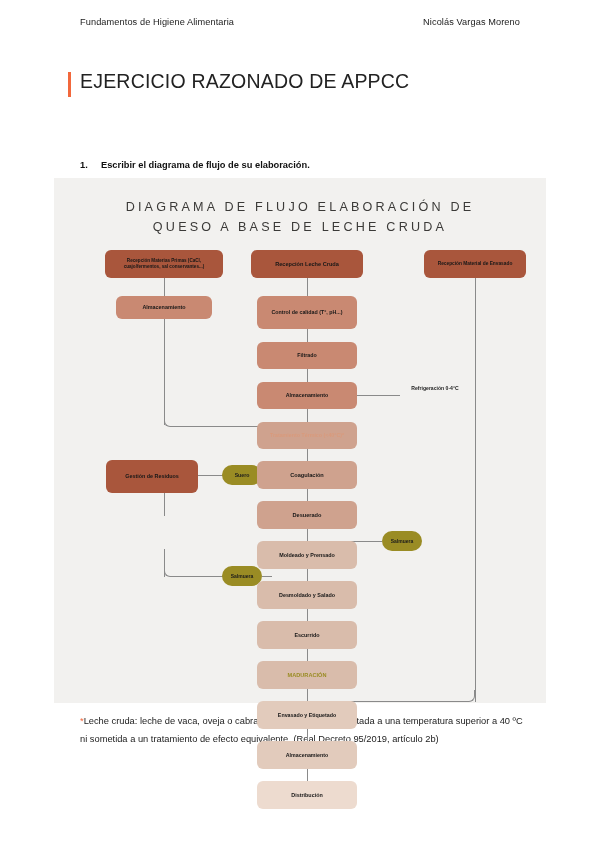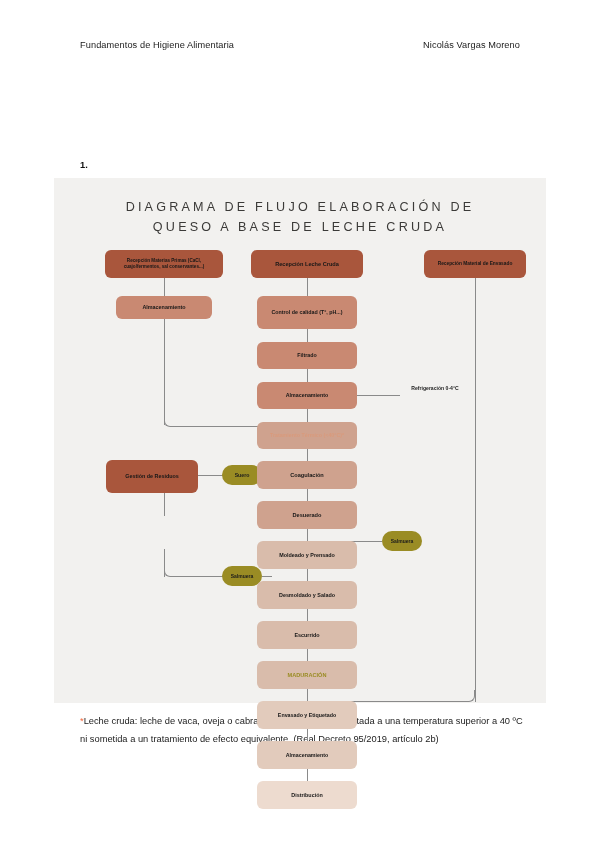--- a/index.html
+++ b/index.html
@@ -10,21 +10,21 @@
     background: #ffffff;
     font-family: "Liberation Sans", sans-serif;
     color: #1b1b1b;
     position: relative;
     overflow: hidden;
   }
   .page { position:absolute; inset:0; }
 
   
   .hdr {
-    position:absolute; left:80px; top:40px; width:440px;
+    position:absolute; left:80px; top:17px; width:440px;
     display:flex; justify-content:space-between;
     font-size:9.2px; color:#1b1b1b; letter-spacing:.1px;
   }
 
   
   .title-wrap { position:absolute; left:80px; top:70px; width:440px; }
   .title-bar {
     position:absolute; left:-12px; top:2px; width:3px; height:25px;
     background:#f2683c;
   }
@@ -94,24 +94,29 @@
 </head>
 <body>
 
 <div class="page">
 
   <div class="hdr">
     <span>Fundamentos de Higiene Alimentaria</span>
     <span>Nicolás Vargas Moreno</span>
   </div>
 
+  <div class="title-wrap">
+    <div class="title-bar"></div>
+    <h1 class="title">EJERCICIO RAZONADO DE APPCC</h1>
+  </div>
 
 
   <div class="q1">
     <span class="num">1.</span>
+    <span>Escribir el diagrama de flujo de su elaboración.</span>
   </div>
 
   <div class="fig">
 
     <div class="fig-title">DIAGRAMA DE FLUJO ELABORACIÓN DE QUESO A BASE DE LECHE CRUDA</div>
 
     <div class="ln lv" style="left:110px; top:100px; height:18px;"></div>
 
     <div class="ln lv" style="left:110px; top:141px; height:106px;"></div>
     <div class="elb" style="left:110px; top:237px; width:12px; height:12px; border-left-width:1px; border-bottom-width:1px; border-bottom-left-radius:0; border-radius:0 0 0 6px;"></div>

